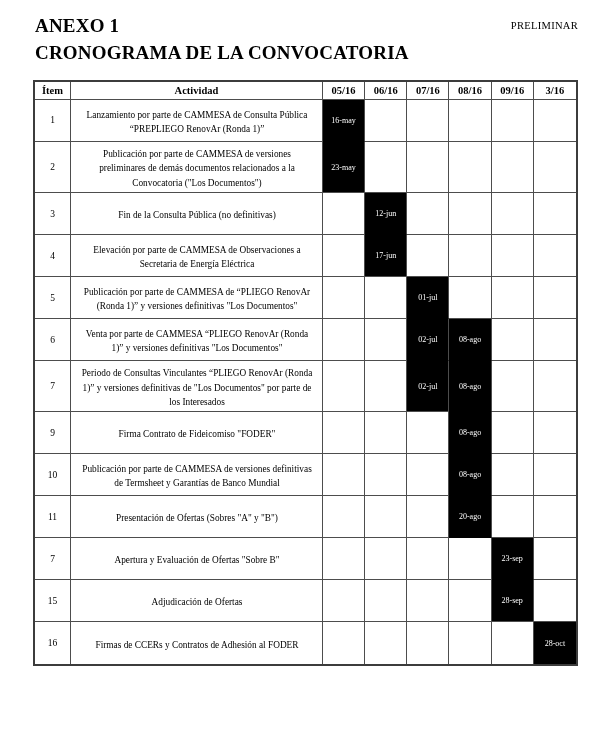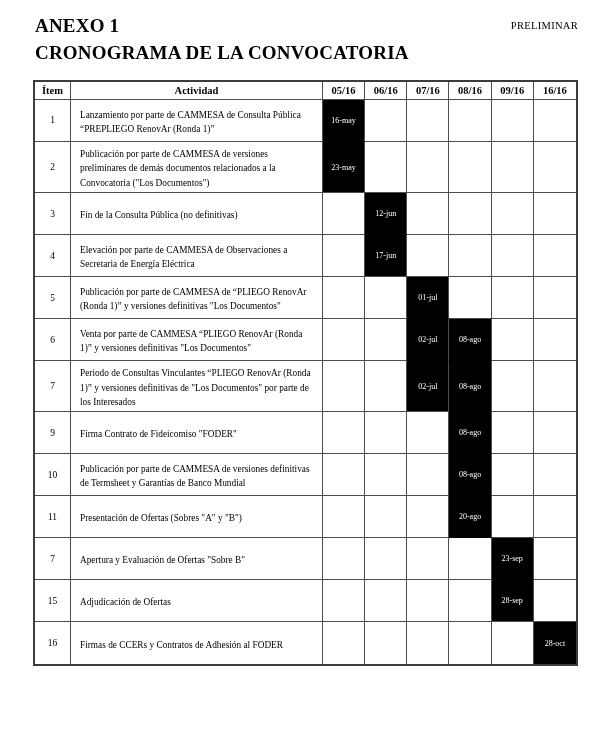--- a/index.html
+++ b/index.html
@@ -49,21 +49,21 @@
   }
   .c-item { width: 36px; }
   .c-act  { width: 252px; }
 
   tbody td { height: 42px; vertical-align: middle; background: #ffffff; }
   td.item-cell { text-align: center; font-size: 9.5px; }
   td.act-cell  {
     font-size: 9.3px;
     line-height: 1.55;
     padding: 5px 8px 2px 9px;
-    text-align: left;
+    text-align: center;
   }
   td.month-cell { font-size: 8px; text-align: center; }
   td.bar {
     background: var(--bar-fill, #000000);
     color: var(--bar-text, #ffffff);
     font-size: 8px;
     text-align: center;
   }
   td.bar.cont { border-bottom-color: var(--bar-fill, #000000); }
 </style>
@@ -83,21 +83,21 @@
     <thead>
       <tr id="header-row">
         <th class="c-item">Ítem</th>
         <th class="c-act">Actividad</th>
 
       <th class="c-month">05/16</th>
           <th class="c-month">06/16</th>
           <th class="c-month">07/16</th>
           <th class="c-month">08/16</th>
           <th class="c-month">09/16</th>
-          <th class="c-month">16/16</th>
+          <th class="c-month">3/16</th>
         </tr>
     </thead>
     <tbody id="rows">
         <tr>
           <td class="item-cell">1</td>
           <td class="act-cell">Lanzamiento por parte de CAMMESA de Consulta Pública “PREPLIEGO RenovAr (Ronda 1)”</td>
           <td class="month-cell bar cont">16-may</td>
           <td class="month-cell"></td>
           <td class="month-cell"></td>
           <td class="month-cell"></td>

